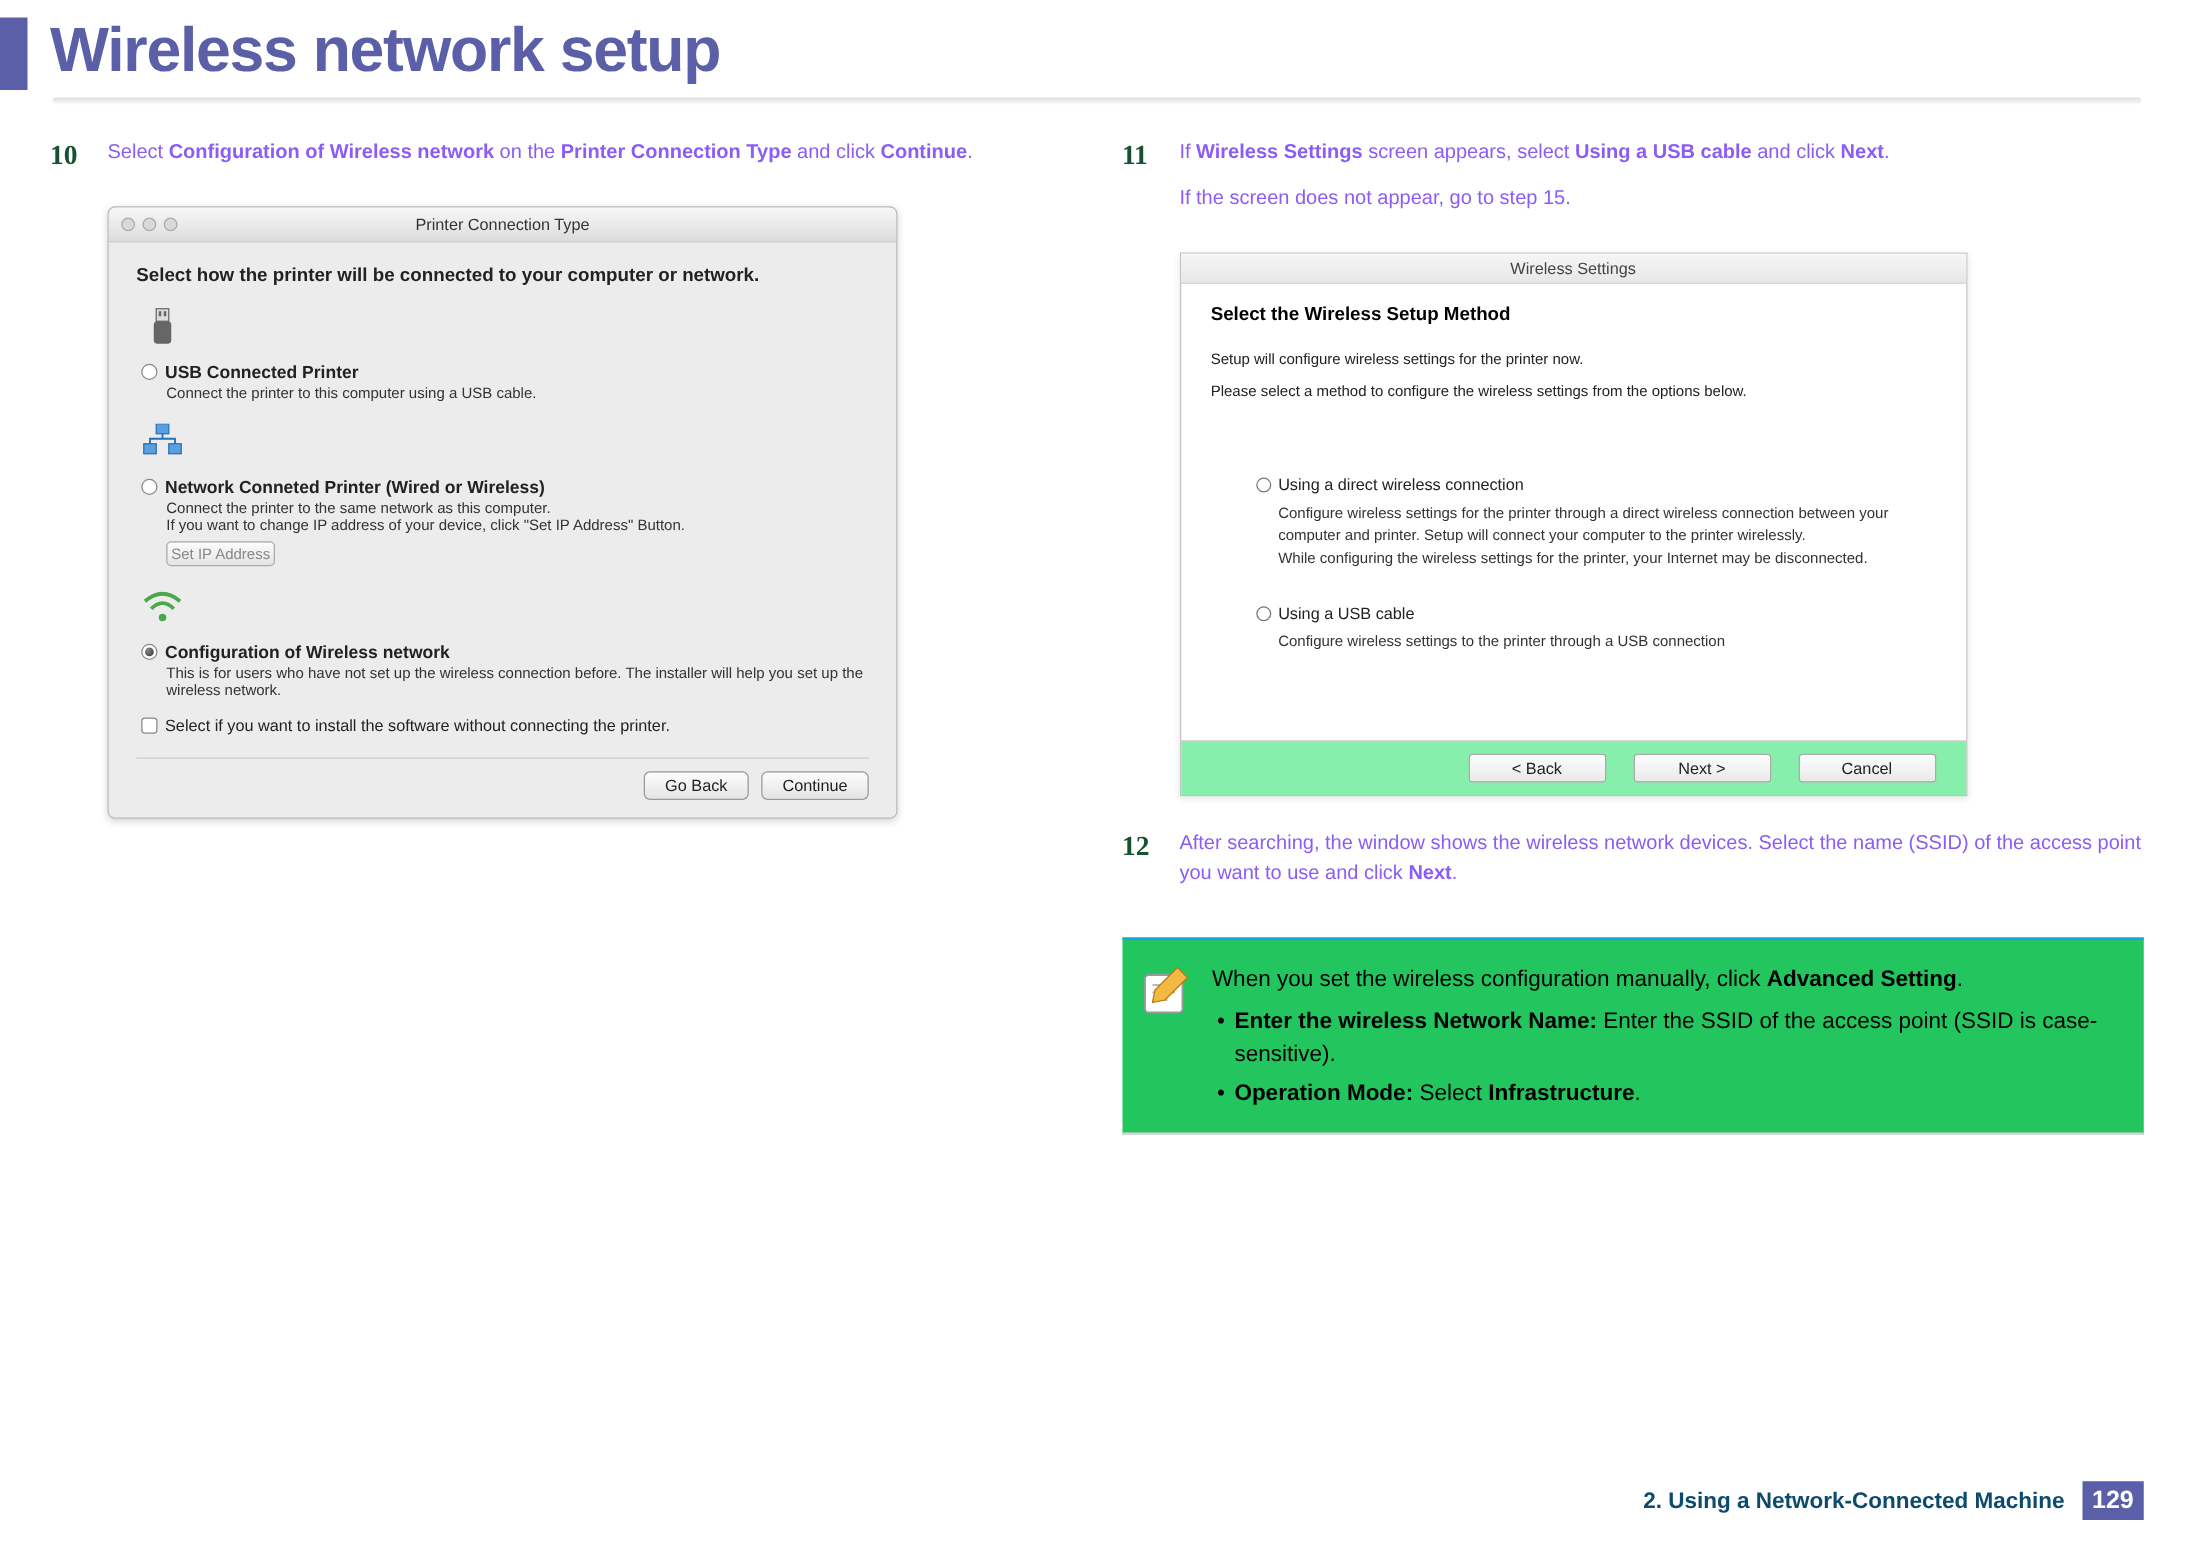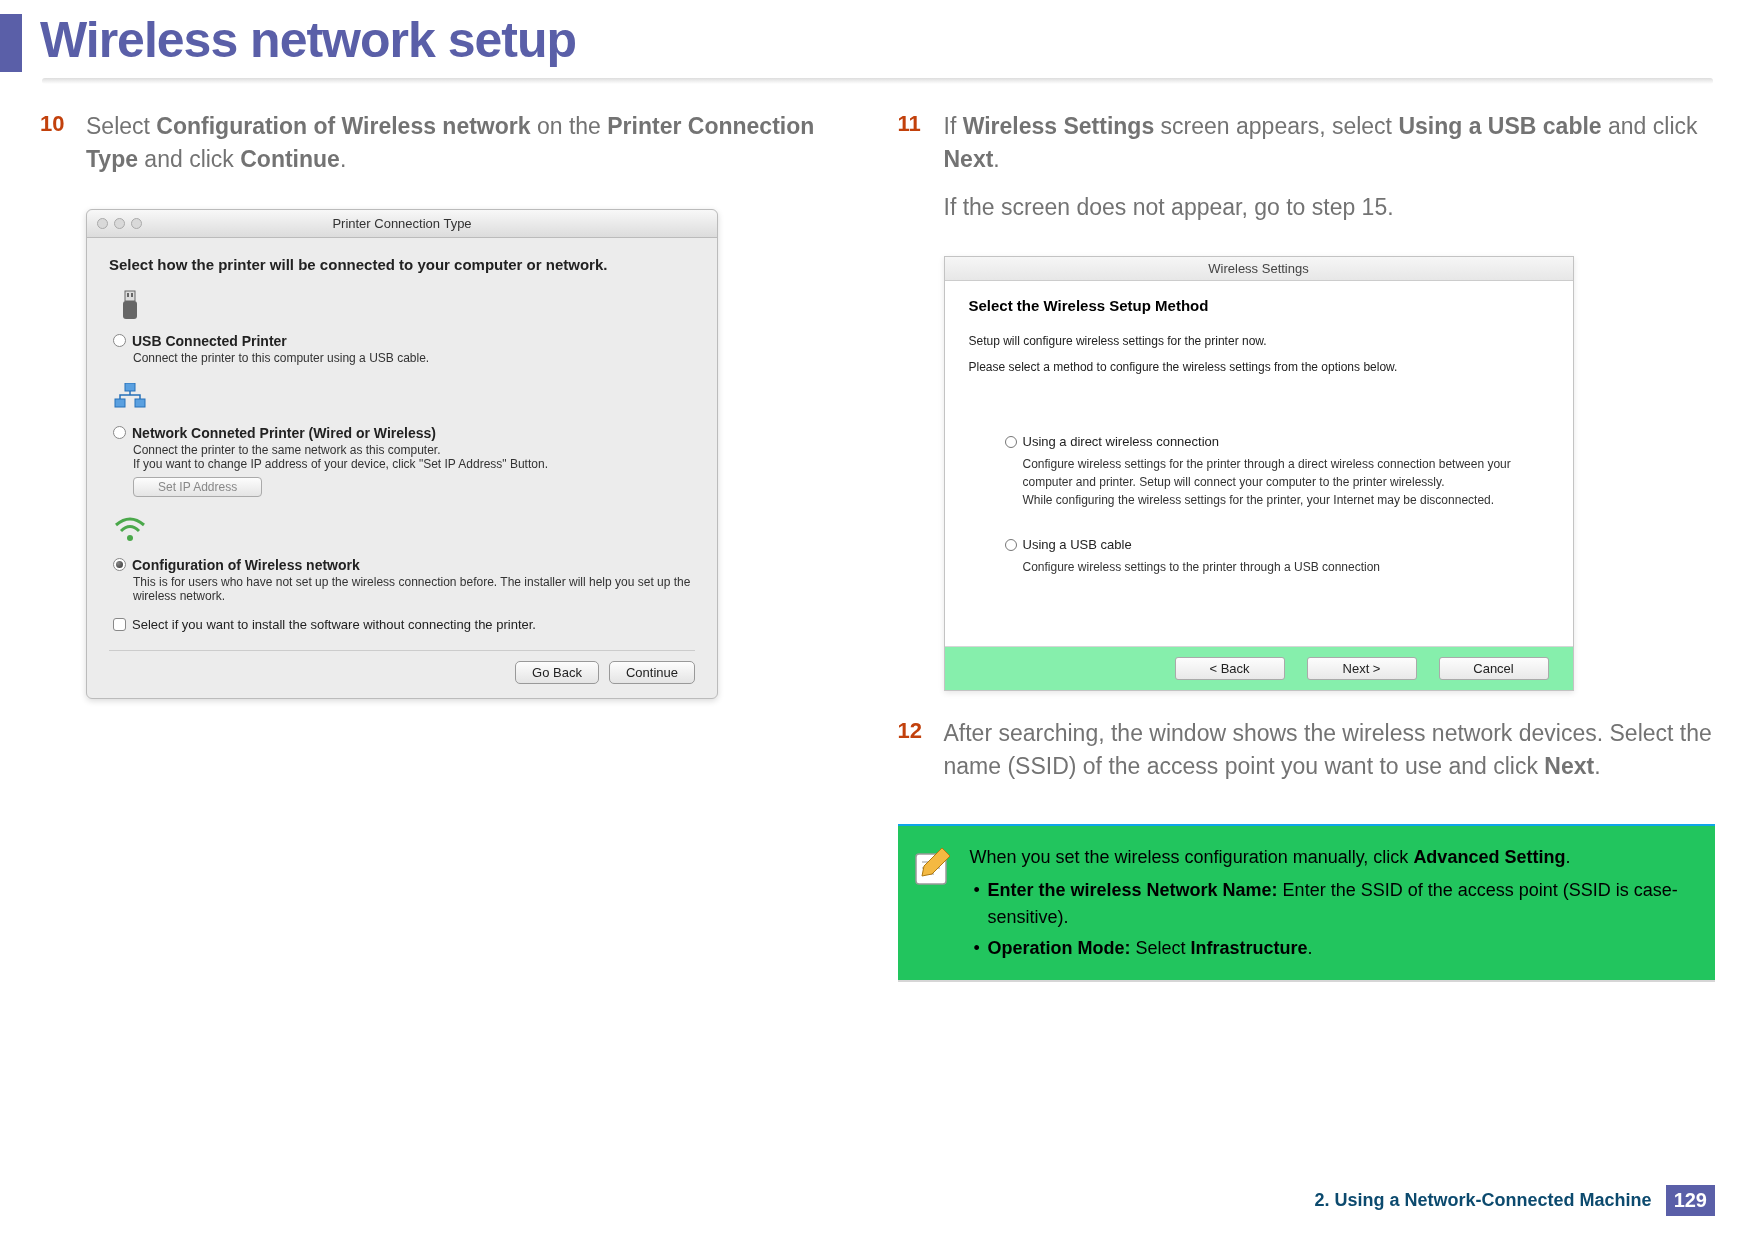--- a/index.html
+++ b/index.html
@@ -46,31 +46,32 @@
     gap: 40px;
   }
   .col {
     flex: 1;
   }
   .step {
     display: flex;
     margin-bottom: 18px;
   }
   .step-num {
-    color: #c2410c;
+    color: #14532d;
     font-weight: 700;
     font-size: 22px;
     width: 46px;
     flex-shrink: 0;
     line-height: 1.3;
+    font-family: Liberation Serif, serif;
   }
   .step-body {
-    font-size: 23px;
+    font-size: 16px;
     line-height: 1.45;
-    color: #737373;
+    color: #8b5cf6;
   }
   .step-body p { margin-bottom: 14px; }
   .bold { font-weight: 700; }
   
   .dialog1 {
     margin-left: 46px;
     width: 632px;
     border: 1px solid #bbb;
     border-radius: 6px;
     background: #ececec;
@@ -159,21 +160,21 @@
   }
   .d1-setip {
     margin-left: 20px;
     margin-top: 6px;
   }
   .d1-btn-small {
     display: inline-block;
     background: linear-gradient(#fdfdfd,#e4e4e4);
     border: 1px solid #aaa;
     border-radius: 4px;
-    padding: 2px 24px;
+    padding: 2px 3px;
     font-size: 12px;
     color: #888;
   }
   .d1-check-row {
     display: flex;
     align-items: center;
     gap: 6px;
     font-size: 13px;
     margin: 6px 0 18px 4px;
   }

